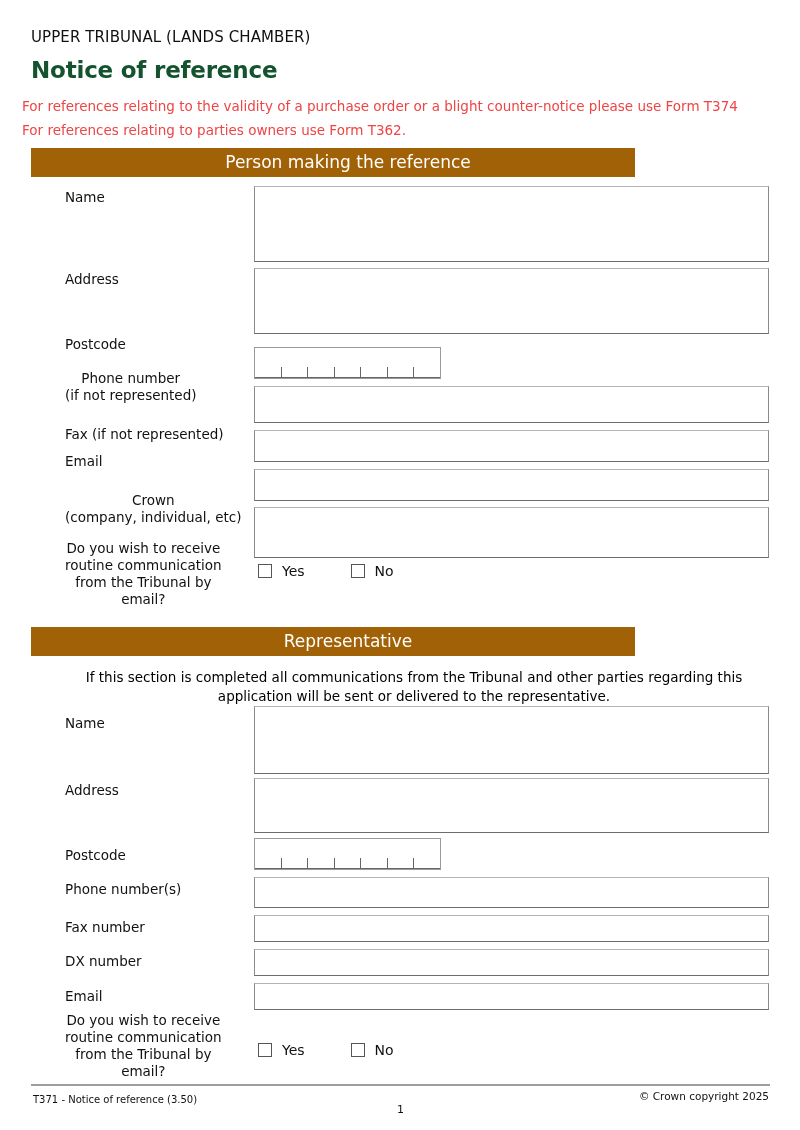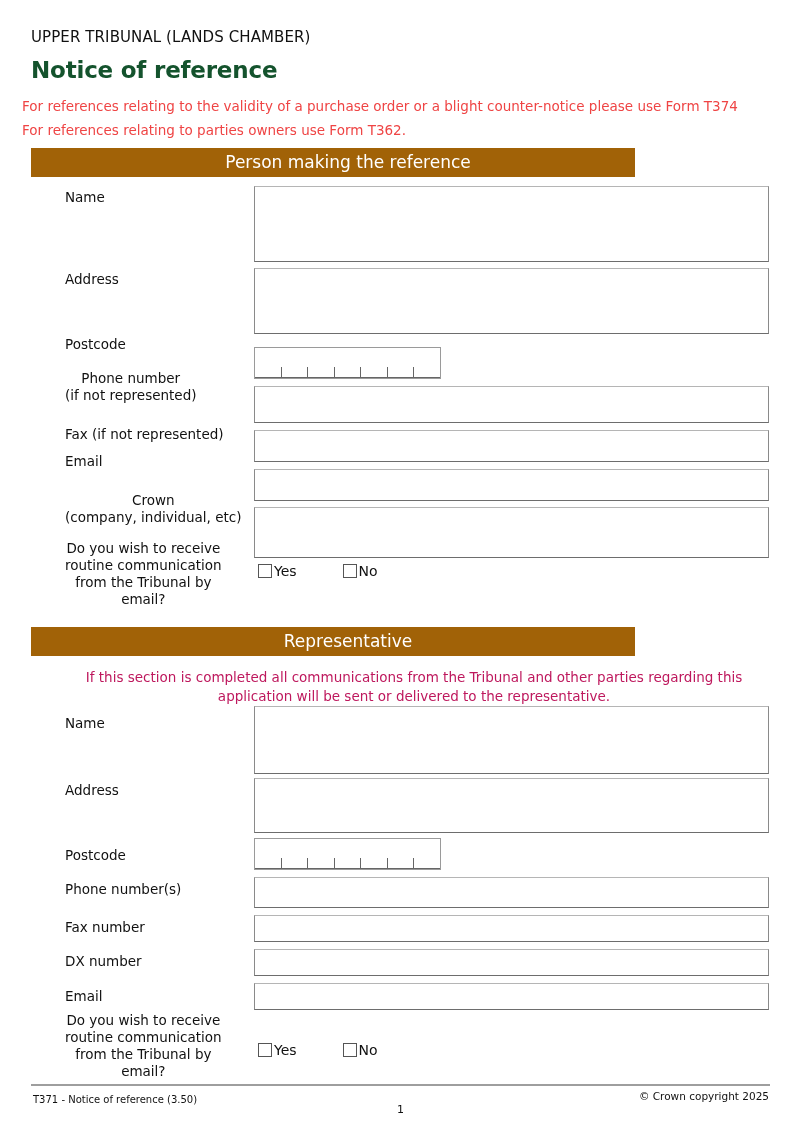--- a/index.html
+++ b/index.html
@@ -13,23 +13,23 @@
                  font-size: 17px; box-sizing: border-box; padding-left: 30px; line-height: 29px; }
   .label { left: 65px; font-size: 13.5px; line-height: 17px; color: #111; }
   .field { left: 254px; width: 515px; box-sizing: border-box; border: 1.5px solid #8a8a8a;
            border-top-color: #b5b5b5; border-bottom-color: #6d6d6d; background: #fff; }
   .postcode { left: 254px; width: 187px; height: 32px; box-sizing: border-box;
               border: 1.5px solid #9a9a9a; background: #fff; }
   .postcode .tick { position: absolute; bottom: 0; width: 1px; height: 11px; background: #666; }
   .postcode .base { position: absolute; left: 0; right: 0; bottom: 0; height: 1.5px; background: #666; }
   .checkbox-row { left: 258px; display: flex; align-items: center; font-size: 14px; }
   .checkbox { width: 14px; height: 14px; border: 1px solid #555; box-sizing: border-box; background: #fff; display: inline-block; }
-  .cb-label { margin-left: 2px; }
+  .cb-label { margin-left: 10px; }
   .cb-gap { width: 46px; }
-  .rep-note { left: 64px; top: 668px; font-size: 13.5px; line-height: 19px; width: 700px; color: #be185d; }
+  .rep-note { left: 64px; top: 668px; font-size: 13.5px; line-height: 19px; width: 700px; color: #000000; }
   .footer-line { left: 31px; top: 1084px; width: 739px; height: 1.5px; background: #9e9e9e; }
   .footer-left { left: 33px; top: 1094px; font-size: 10px; color: #111; }
   .footer-left b { font-weight: normal; }
   .footer-right { right: 31px; top: 1090px; font-size: 10.5px; color: #111; }
   .page-num { left: 397px; top: 1103px; font-size: 11px; color: #111; }
 </style>
 </head>
 <body>
 
 <div class="abs court">UPPER TRIBUNAL (LANDS CHAMBER)</div>

